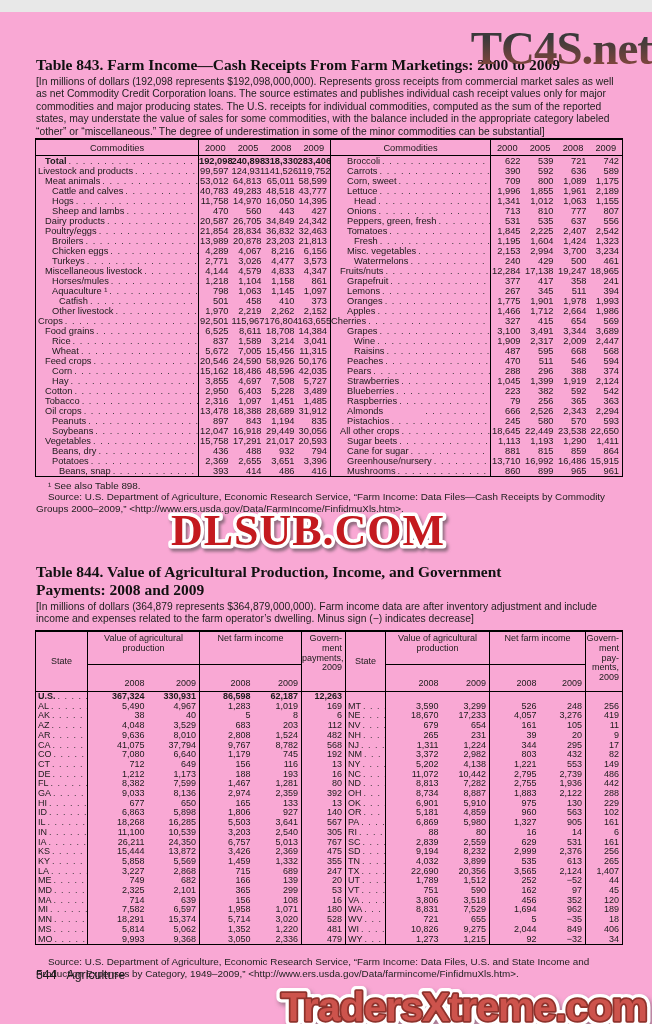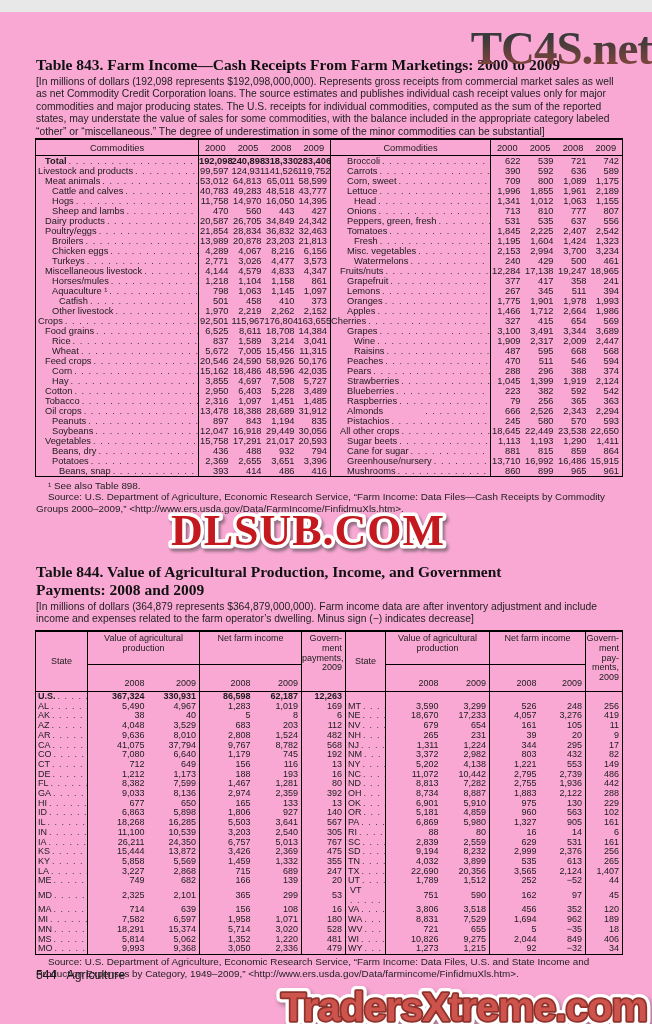--- a/index.html
+++ b/index.html
@@ -1338,21 +1338,21 @@
               <span class="lt">MD</span>
               <span class="dots">. . . . . . . . . . . . . . . . . . . . . . . . . . . . . . . . . . . . . . . . . . . . . . . . . . . . . . . . . . . . </span>
             </div>
           </td>
           <td class="num ">2,325</td>
           <td class="num gr">2,101</td>
           <td class="num ">365</td>
           <td class="num gr">299</td>
           <td class="num gr">53</td>
           <td class="lab st">
-            <div class="labwrap" style="padding-left: 2px; flex-direction: column;">
+            <div class="labwrap" style="padding-left: 2px;">
               <span class="lt">VT</span>
               <span class="dots">. . . . . . . . . . . . . . . . . . . . . . . . . . . . . . . . . . . . . . . . . . . . . . . . . . . . . . . . . . . . </span>
             </div>
           </td>
           <td class="num ">751</td>
           <td class="num gr">590</td>
           <td class="num ">162</td>
           <td class="num gr">97</td>
           <td class="num ">45</td>
         </tr>

